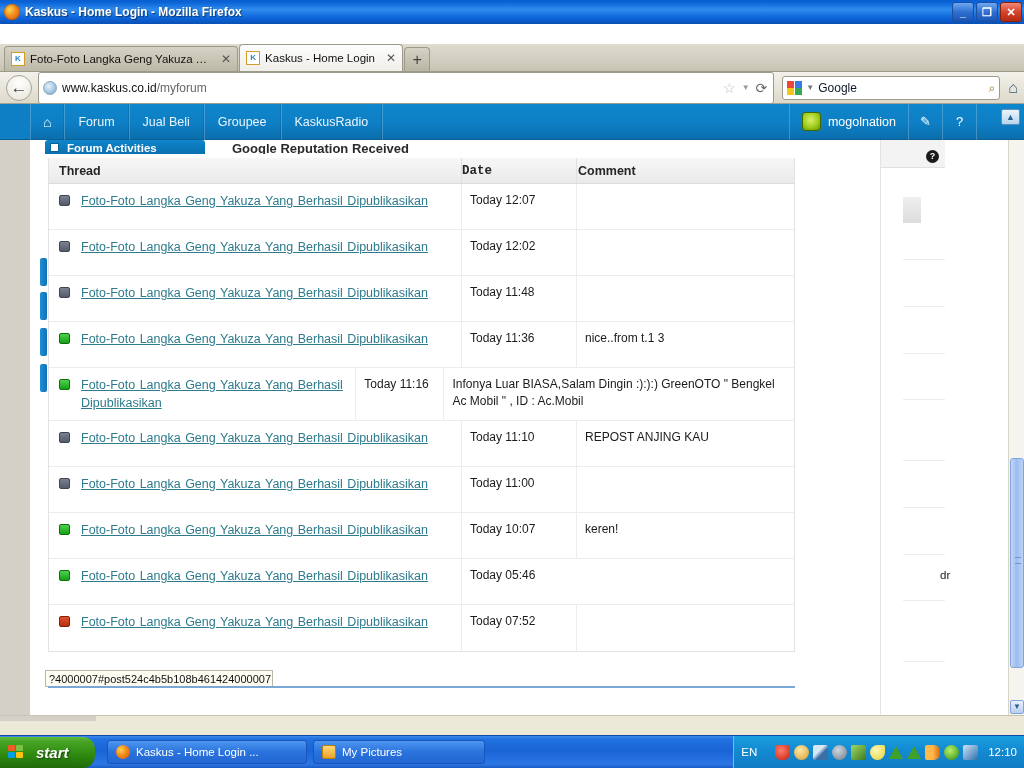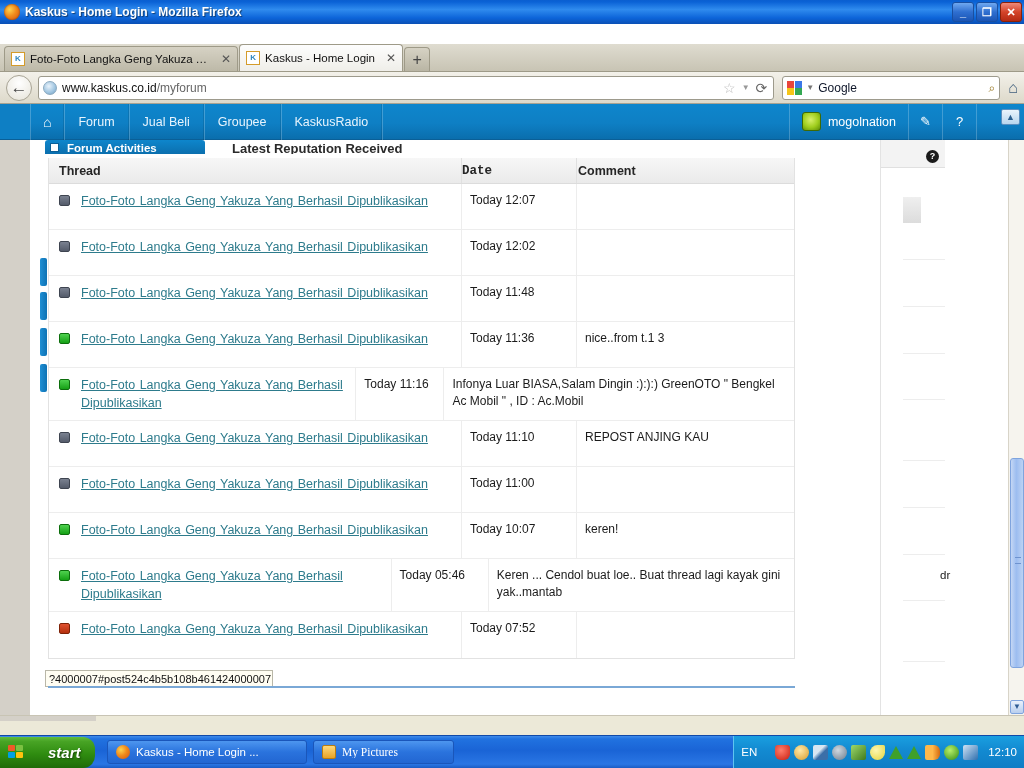--- a/index.html
+++ b/index.html
@@ -85,21 +85,21 @@
     display:flex; align-items:center; padding:0 6px;
   }
   .backbtn {
     width:26px; height:26px; border-radius:50%;
     border:1px solid #a8a495;
     background: radial-gradient(circle at 50% 30%, #ffffff, #e6e3d8);
     display:flex; align-items:center; justify-content:center;
     color:#4a4a4a; font-size:17px; line-height:1; margin-right:6px;
   }
   .urlbar {
-    flex:1 1 auto; height:24px; background:#fff;
+    flex:1 1 auto; height:32px; background:#fff;
     border:1px solid #9d9a8c; border-radius:3px;
     display:flex; align-items:center; padding:0 4px; gap:5px; min-width:0;
   }
   .globe {
     width:14px; height:14px; border-radius:50%;
     background: radial-gradient(circle at 40% 35%, #e8f2fb 0%, #9ec4e0 60%, #6d9cbf 100%);
     border:1px solid #8ba9c0; flex:0 0 auto;
   }
   .urltext { font-size:12px; color:#666; white-space:nowrap; overflow:hidden; }
   .urltext b { color:#111; font-weight:normal; }
@@ -266,39 +266,39 @@
   .taskbar {
     position:absolute; left:0; top:735px; width:1024px; height:33px;
     background: linear-gradient(to bottom,#3f8bea 0%, #2172e0 9%, #1a64d6 45%, #2a76e4 88%, #1b5cc4 100%);
     border-top:1px solid #1049a8;
     display:flex; align-items:center;
   }
   .startbtn {
     width:95px; height:31px; margin:1px 0 0 0; flex:0 0 auto;
     background: linear-gradient(to bottom,#62bd3e 0%,#48a425 14%,#2f8c10 55%,#1f6b08 100%);
     border-radius:0 12px 12px 0;
-    display:flex; align-items:center; padding-left:8px; gap:24px;
+    display:flex; align-items:center; padding-left:8px; gap:12px;
   }
   .startbtn .flag { width:16px; height:15px; position:relative; flex:0 0 auto; }
   .startbtn .flag i { position:absolute; width:7px; height:6px; border-radius:1px; }
   .startbtn .flag .a { background:#f05a28; left:0; top:0; }
   .startbtn .flag .b { background:#7cc142; left:8px; top:0; }
   .startbtn .flag .c { background:#00a0e3; left:0; top:7px; }
   .startbtn .flag .d { background:#ffc20e; left:8px; top:7px; }
   .startbtn .lbl { color:#fff; font-size:15px; font-style:italic; font-weight:bold; text-shadow:1px 1px 2px rgba(0,0,0,.5); }
   .qlsep { width:6px; height:33px; }
   .taskitem {
     height:24px; margin-left:6px; flex:0 0 auto;
     background: linear-gradient(to bottom,#4d96ef,#2a73dd 50%,#2266d2);
     border:1px solid #1a56ba; border-radius:3px;
     display:flex; align-items:center; gap:6px; padding:0 8px;
     color:#fff; font-size:11.5px;
   }
   .taskitem.w1 { width:200px; }
-  .taskitem.w2 { width:141px;font-family:Liberation Serif, serif; }
+  .taskitem.w2 { width:172px; }
   .taskitem .tfav { width:14px; height:14px; flex:0 0 auto; border-radius:50%;
     background: radial-gradient(circle at 35% 35%, #ffd34d 0%, #f08a1c 45%, #d4510f 100%); }
   .taskitem .tfav.folder {
     border-radius:2px;
     background: linear-gradient(to bottom,#ffd97a,#e8a327);
     border:1px solid #b97d12;
   }
   .taskitem .tlbl { white-space:nowrap; overflow:hidden; text-overflow:ellipsis; }
   .tray {
     margin-left:auto; height:33px; flex:0 0 auto; display:flex; align-items:center;
@@ -420,21 +420,21 @@
       </div>
   </div>
 
   <div class="pagebody">
     <div class="greygutter"></div>
 
     <div class="factab">
       <span class="sq"></span>
       <span>Forum Activities</span>
     </div>
-    <div class="latestrep">Latest Reputation Received</div>
+    <div class="latestrep">Google Reputation Received</div>
 
     <div class="vtab" style="top:118px"></div>
     <div class="vtab" style="top:152px"></div>
     <div class="vtab" style="top:188px"></div>
     <div class="vtab" style="top:224px"></div>
 
     <div class="rightpanel">
       <div class="rp-head">
         <div class="rp-help">?</div>
       </div>
@@ -529,21 +529,20 @@
         <div class="cell-date">Today 10:07</div>
         <div class="cell-comment">keren!</div>
       </div>
 
       <div class="trow">
         <div class="cell-thread">
           <span class="statusicon si-green"></span>
           <a class="threadlink" href="#">Foto-Foto Langka Geng Yakuza Yang Berhasil Dipublikasikan</a>
         </div>
         <div class="cell-date">Today 05:46</div>
-        <div class="cell-comment">Keren ... Cendol buat loe.. Buat thread lagi kayak gini yak..mantab</div>
       </div>
 
       <div class="trow">
         <div class="cell-thread">
           <span class="statusicon si-red"></span>
           <a class="threadlink" href="#">Foto-Foto Langka Geng Yakuza Yang Berhasil Dipublikasikan</a>
         </div>
         <div class="cell-date">Today 07:52</div>
         <div class="cell-comment"></div>
       </div>

